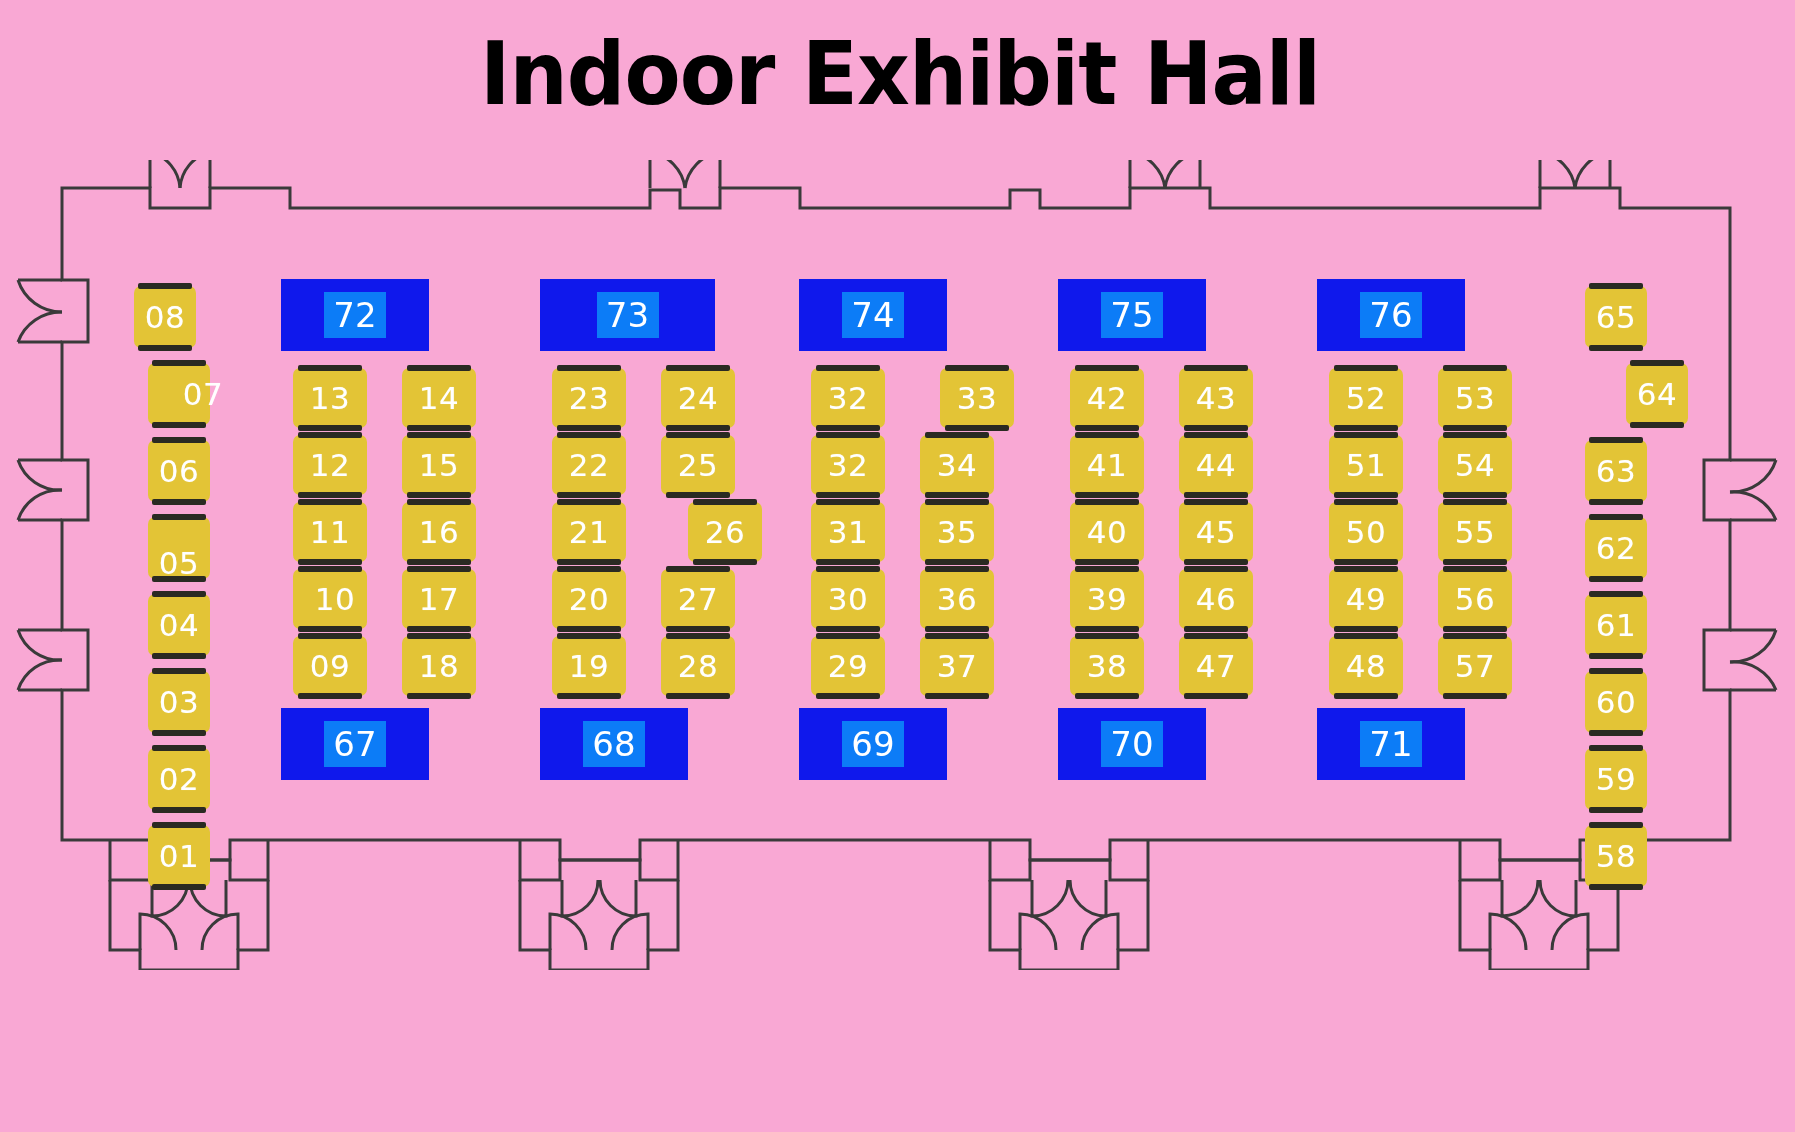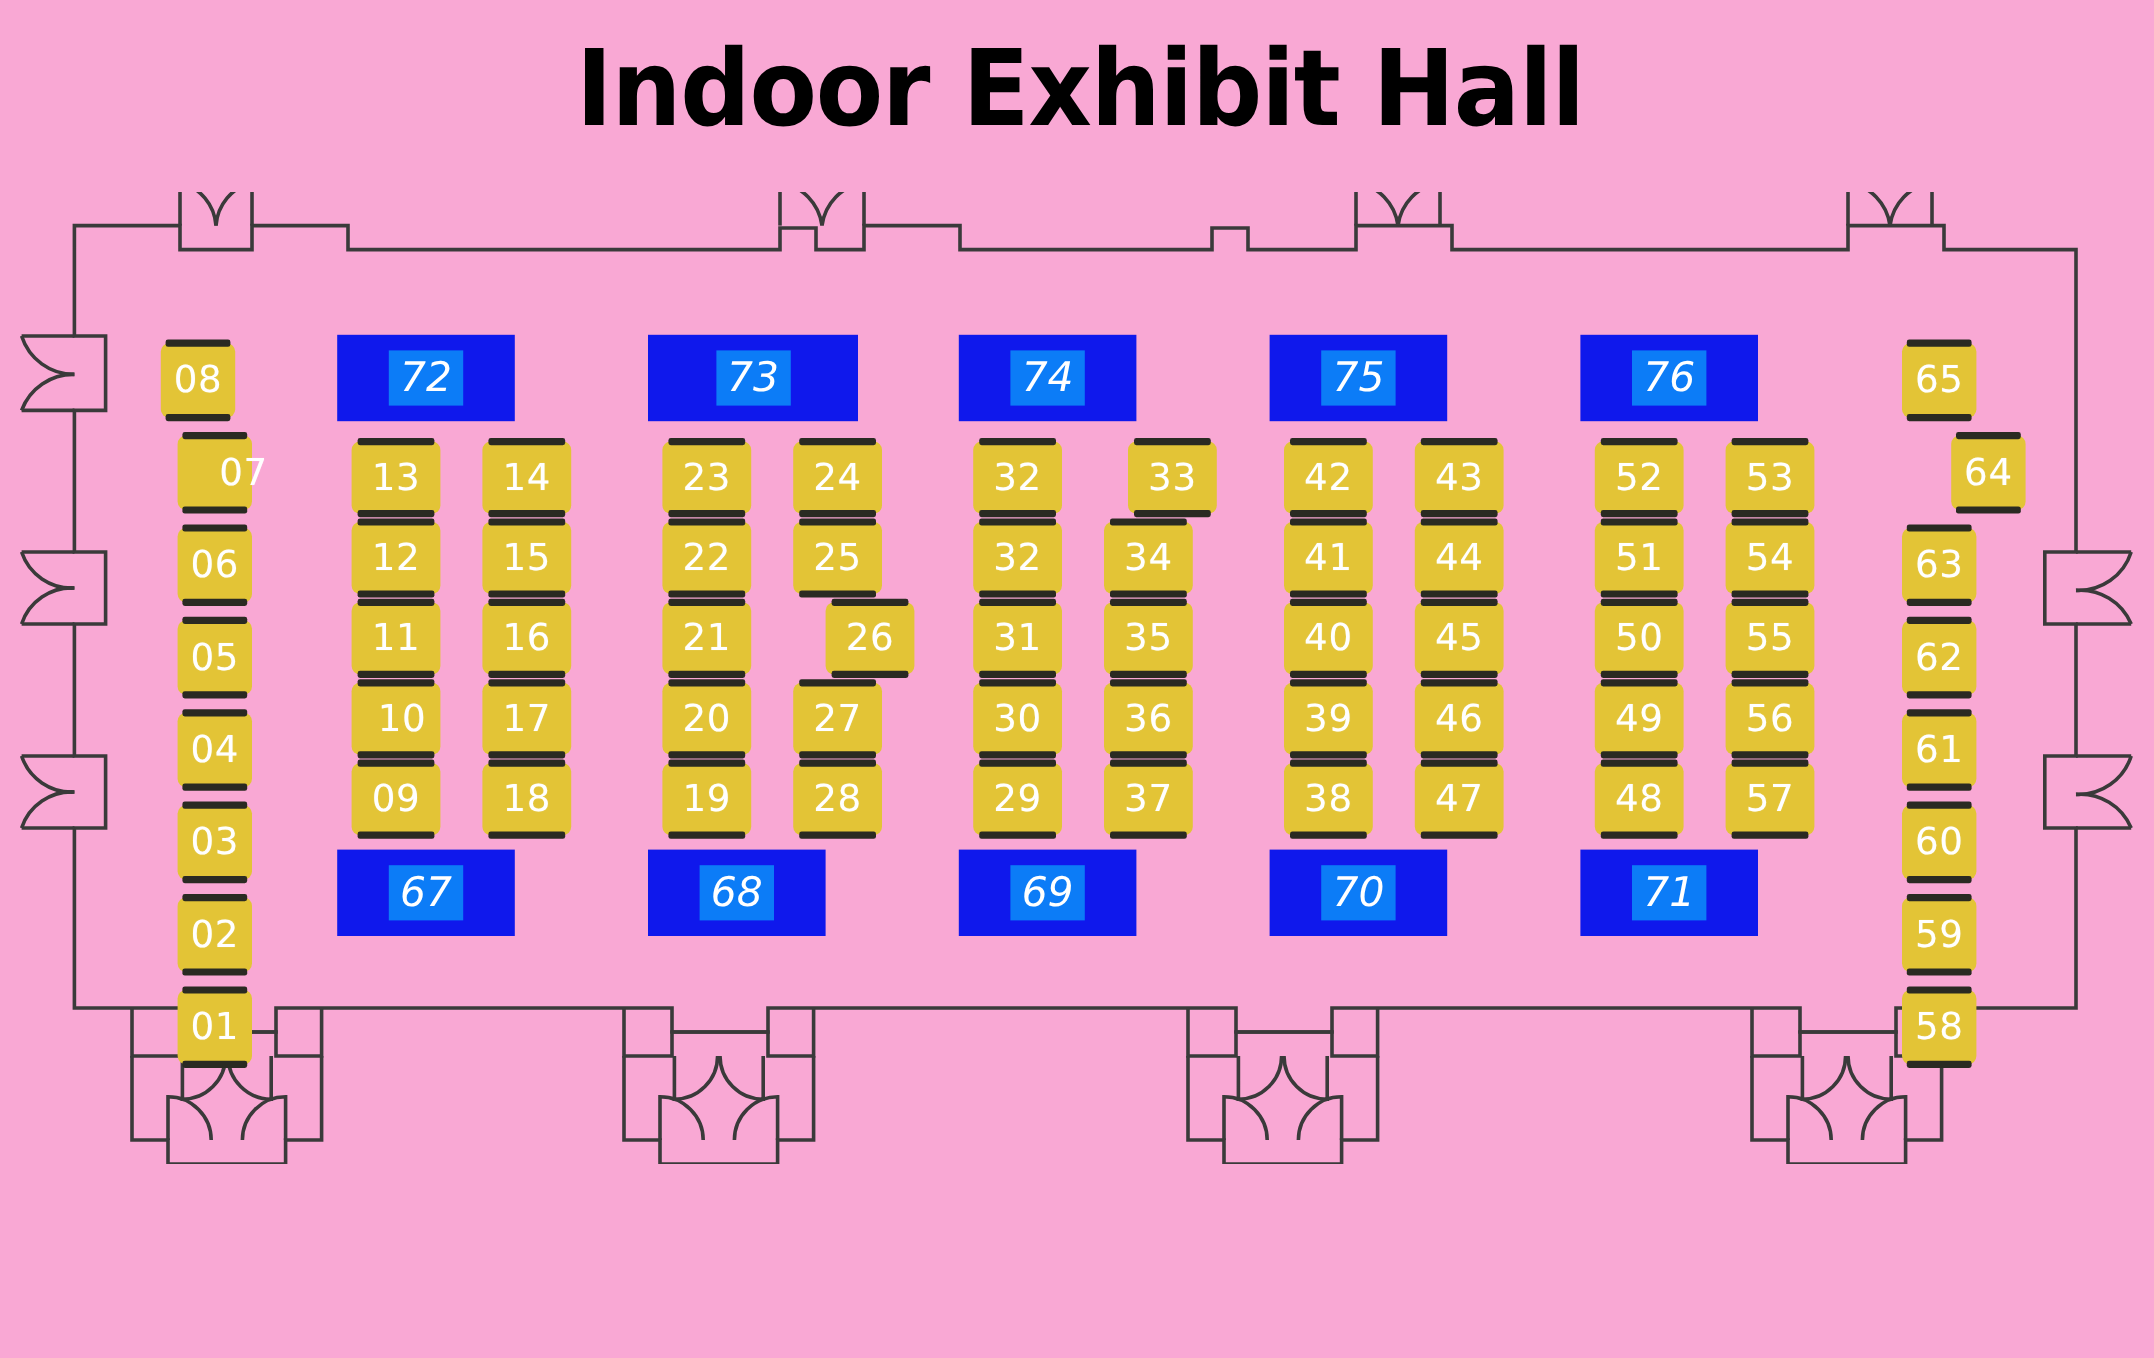--- a/index.html
+++ b/index.html
@@ -109,21 +109,20 @@
     align-items: center;
     justify-content: center;
   }
   .sponsor .chip {
     background: #0c7cf7;
     display: flex;
     align-items: center;
     justify-content: center;
     width: 62px;
     height: 46px;
-    font-style: italic;
   }
   .sponsor .num {
     color: #ffffff;
     font-family: "DejaVu Sans", sans-serif;
     font-size: 34px;
     font-weight: 400;
     line-height: 1;
   }
 </style>
 </head>
@@ -297,21 +296,21 @@
     <div id="booth-layer">
         <div class="booth edge" style="left: 134px; top: 126px; justify-content: center;">
           <span class="num">08</span>
         </div>
         <div class="booth edge" style="left: 148px; top: 203px; padding-left: 48px;">
           <span class="num">07</span>
         </div>
         <div class="booth edge" style="left: 148px; top: 280px;">
           <span class="num">06</span>
         </div>
-        <div class="booth edge" style="left: 148px; top: 357px;">
+        <div class="booth edge" style="left: 148px; top: 357px; align-items: flex-end;">
           <span class="num">05</span>
         </div>
         <div class="booth edge" style="left: 148px; top: 434px;">
           <span class="num">04</span>
         </div>
         <div class="booth edge" style="left: 148px; top: 511px;">
           <span class="num">03</span>
         </div>
         <div class="booth edge" style="left: 148px; top: 588px;">
           <span class="num">02</span>

